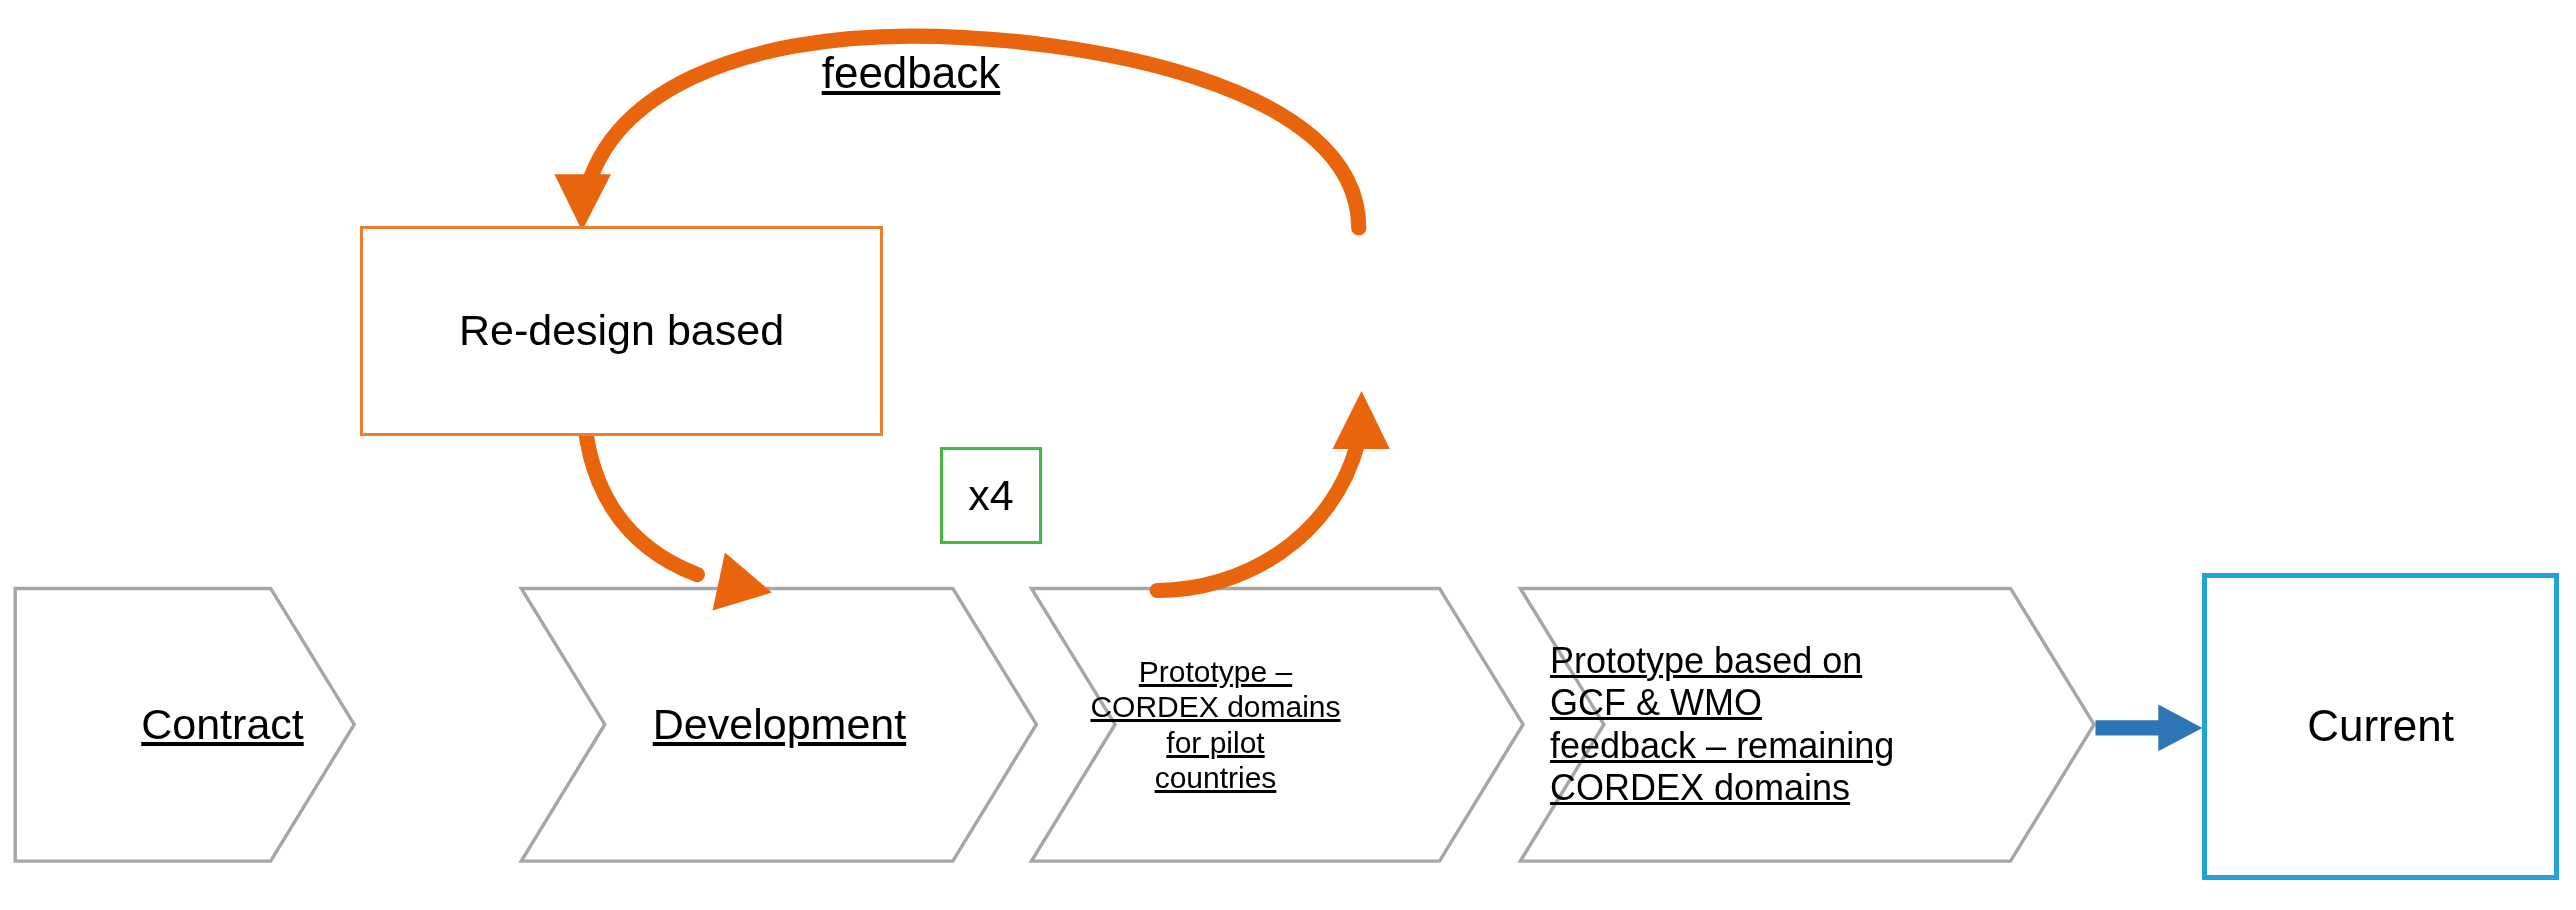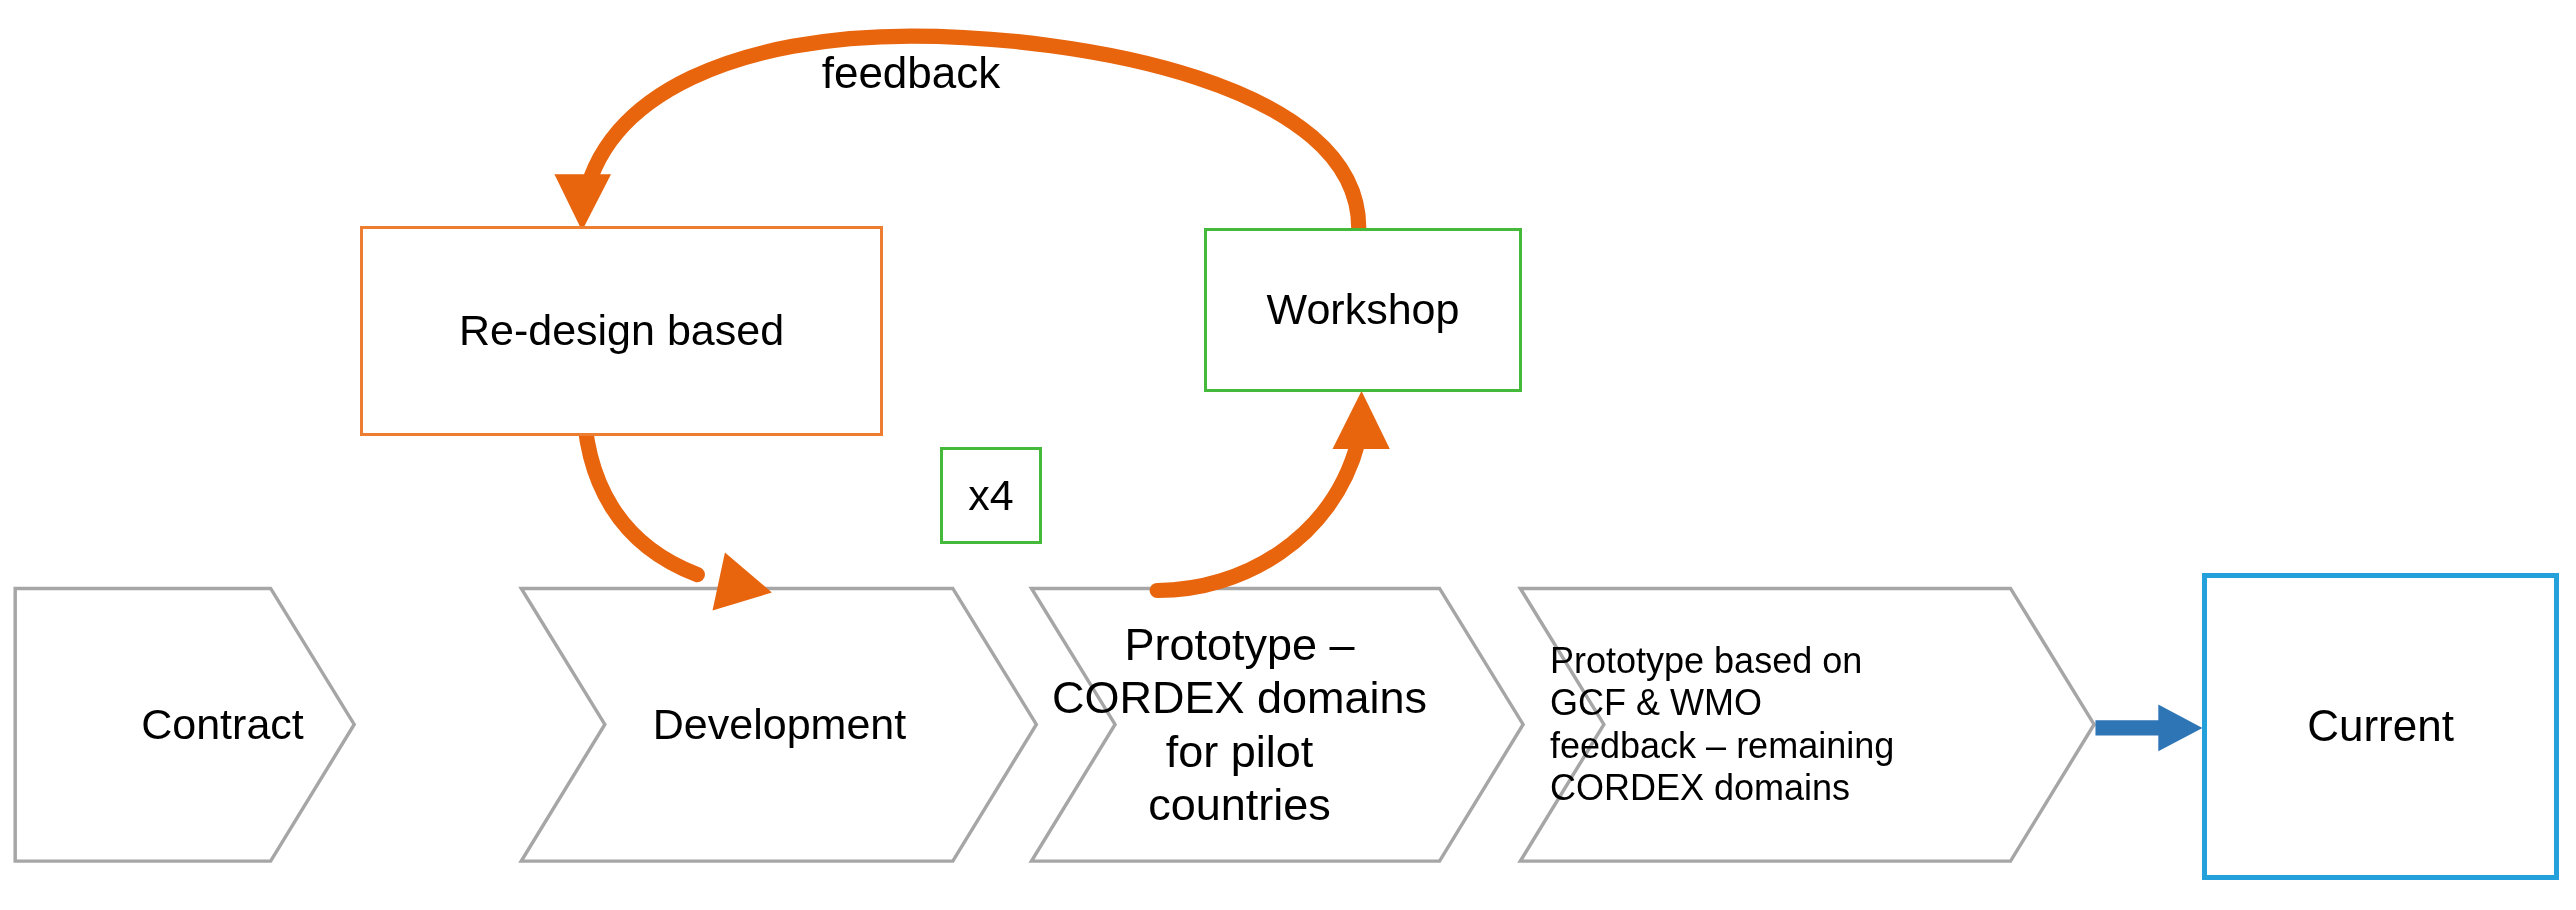--- a/index.html
+++ b/index.html
@@ -30,20 +30,21 @@
   .node-label {
     position: absolute;
     display: flex;
     flex-direction: column;
     align-items: center;
     justify-content: center;
     color: #000000;
     line-height: 1.18;
     white-space: pre;
     pointer-events: none;
+    text-decoration: underline;
   }
   .node-label.left {
     align-items: flex-start;
     text-align: left;
   }
 
   
   .rect-node {
     position: absolute;
     box-sizing: border-box;
@@ -130,41 +131,38 @@
   </svg>
 
   <div class="node-label" style="left:15px; top:588px; width:325px; height:273px; font-size:43px;padding-left:45px;">
     <span class="label-line">Contract</span>
   </div>
 
   <div class="node-label" style="left:605px; top:588px; width:349px; height:273px; font-size:43px;">
     <span class="label-line">Development</span>
   </div>
 
-  <div class="node-label" style="left:1036px; top:588px; width:407px; height:273px; font-size:45px;">
+  <div class="node-label" style="left:1012px; top:588px; width:407px; height:273px; font-size:30px;">
     <span class="label-line">Prototype –</span>
     <span class="label-line">CORDEX domains</span>
     <span class="label-line">for pilot</span>
     <span class="label-line">countries</span>
   </div>
 
   <div class="node-label left" style="left:1550px; top:588px; width:456px; height:273px; font-size:36px;">
     <span class="label-line">Prototype based on</span>
     <span class="label-line">GCF &amp; WMO</span>
     <span class="label-line">feedback – remaining</span>
     <span class="label-line">CORDEX domains</span>
   </div>
 
   <div class="rect-node" id="redesign-box">
     <span class="label-line">Re-design based</span>
   </div>
 
-  <div class="rect-node" id="workshop-box">
-    <span class="label-line">Workshop</span>
-  </div>
 
   <div class="rect-node" id="x4-box">
     <span class="label-line">x4</span>
   </div>
 
   <div class="rect-node" id="current-prototype-box">
     <span class="label-line">Current</span>
   </div>
 
   <div class="node-label" style="left:759px; top:35px; width:304px; height:76px; font-size:44px;">

